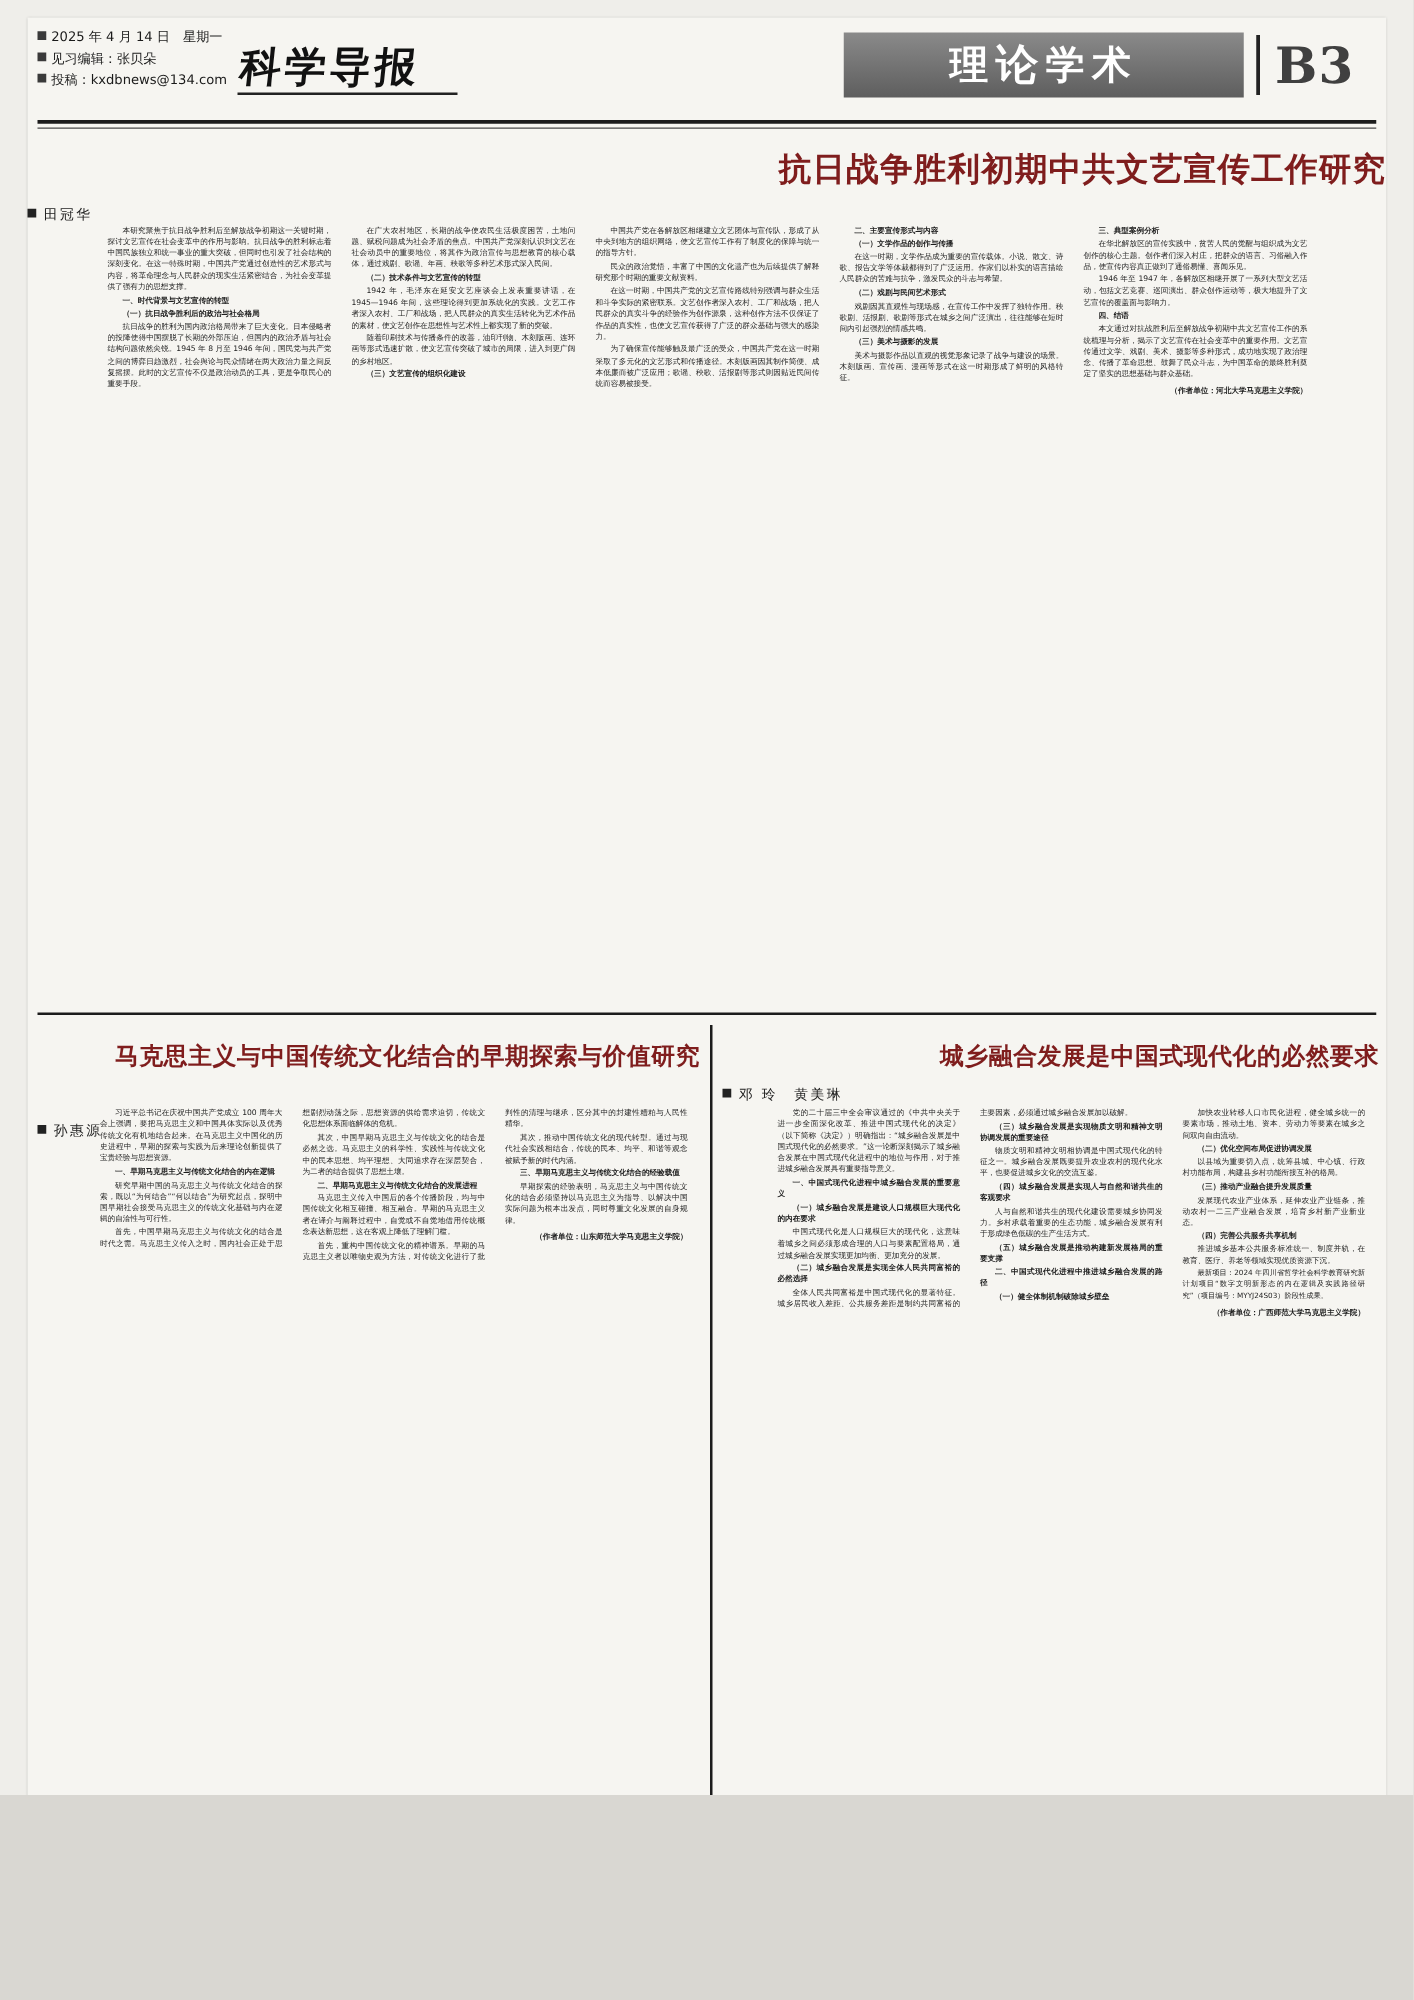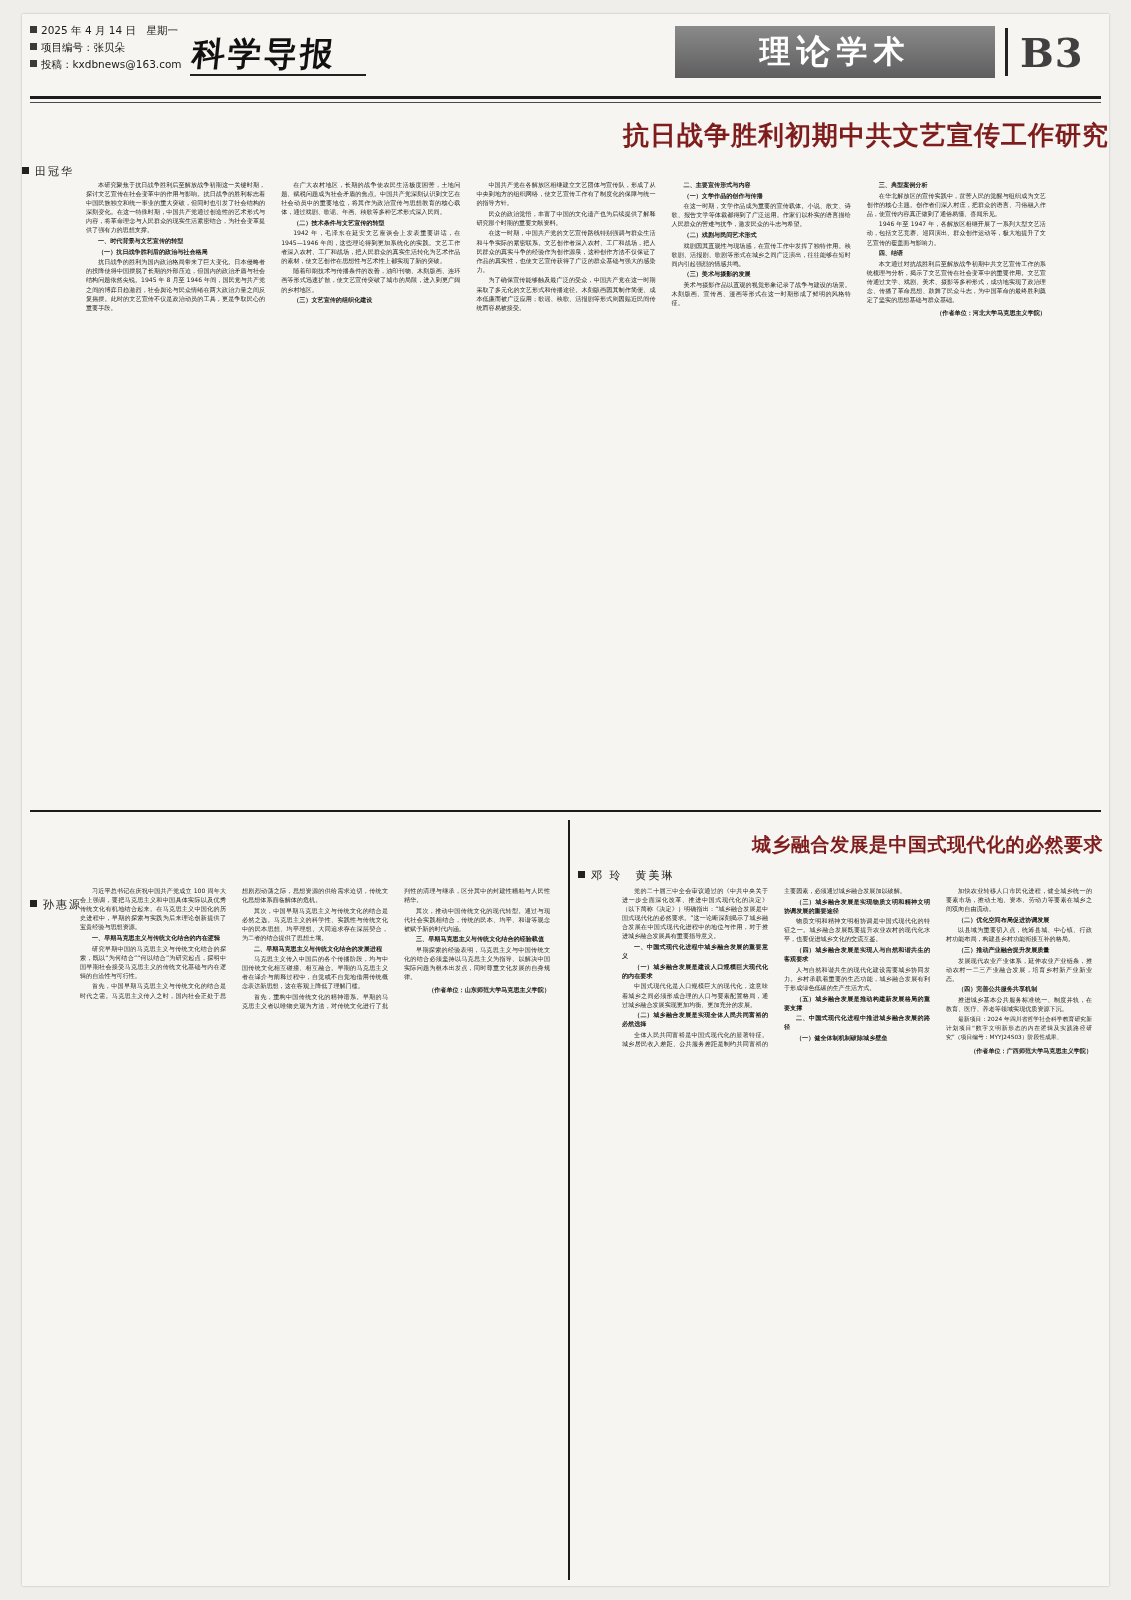--- a/index.html
+++ b/index.html
@@ -1,18 +1,18 @@
 <!DOCTYPE html>
 <html><head>
 <meta charset="utf-8">
 <style>
   html,body{margin:0;padding:0;background:#d9d7d2;}
   body{font-family:"DejaVu Sans","Liberation Sans",sans-serif;}
   .page{
-    width:1131px;height:1600px;position:relative;
+    width:1131px;height:1436px;position:relative;
     background:#efeeea;
     overflow:hidden;
   }
   .sheet{
     position:absolute;left:22px;top:14px;width:1087px;height:1572px;
     background:#f6f5f1;
     box-shadow:0 0 2px rgba(0,0,0,.25);
   }
   
   .masthead{position:absolute;left:0;top:0;width:1087px;height:78px;}
@@ -94,22 +94,22 @@
 </style>
 </head>
 <body>
 
 <div class="page">
   <div class="sheet">
 
     <div class="masthead">
       <div class="mh-left">
         <div><span class="bullet"></span><span>2025 年 4 月 14 日　星期一</span></div>
-        <div><span class="bullet"></span><span>项目编号：张贝朵</span></div>
-        <div><span class="bullet"></span><span>投稿：kxdbnews@163.com</span></div>
+        <div><span class="bullet"></span><span>见习编辑：张贝朵</span></div>
+        <div><span class="bullet"></span><span>投稿：kxdbnews@134.com</span></div>
       </div>
       <div class="logo">科学导报</div>
       <div class="logo-rule"></div>
 
       <div class="mh-right">
         <div class="mh-banner">
           <span>理</span>
           <span>论</span>
           <span>学</span>
           <span>术</span>
@@ -151,20 +151,21 @@
       <p class="h">三、典型案例分析</p>
       <p>在华北解放区的宣传实践中，贫苦人民的觉醒与组织成为文艺创作的核心主题。创作者们深入村庄，把群众的语言、习俗融入作品，使宣传内容真正做到了通俗易懂、喜闻乐见。</p>
       <p>1946 年至 1947 年，各解放区相继开展了一系列大型文艺活动，包括文艺竞赛、巡回演出、群众创作运动等，极大地提升了文艺宣传的覆盖面与影响力。</p>
       <p class="h">四、结语</p>
       <p>本文通过对抗战胜利后至解放战争初期中共文艺宣传工作的系统梳理与分析，揭示了文艺宣传在社会变革中的重要作用。文艺宣传通过文学、戏剧、美术、摄影等多种形式，成功地实现了政治理念、传播了革命思想、鼓舞了民众斗志，为中国革命的最终胜利奠定了坚实的思想基础与群众基础。</p>
       <p class="sig">（作者单位：河北大学马克思主义学院）</p>
     </div>
 
     <div class="divider" style="top:796px;"></div>
 
+    <div class="art-title" id="a2title" style="position:absolute;">马克思主义与中国传统文化结合的早期探索与价值研究</div>
     <div class="byline" id="a2by">
       <span class="sq"></span><span>孙惠源</span>
     </div>
     <div class="cols" id="a2cols">
       <p>习近平总书记在庆祝中国共产党成立 100 周年大会上强调，要把马克思主义和中国具体实际以及优秀传统文化有机地结合起来。在马克思主义中国化的历史进程中，早期的探索与实践为后来理论创新提供了宝贵经验与思想资源。</p>
       <p class="h">一、早期马克思主义与传统文化结合的内在逻辑</p>
       <p>研究早期中国的马克思主义与传统文化结合的探索，既以“为何结合”“何以结合”为研究起点，探明中国早期社会接受马克思主义的传统文化基础与内在逻辑的自洽性与可行性。</p>
       <p>首先，中国早期马克思主义与传统文化的结合是时代之需。马克思主义传入之时，国内社会正处于思想剧烈动荡之际，思想资源的供给需求迫切，传统文化思想体系面临解体的危机。</p>
       <p>其次，中国早期马克思主义与传统文化的结合是必然之选。马克思主义的科学性、实践性与传统文化中的民本思想、均平理想、大同追求存在深层契合，为二者的结合提供了思想土壤。</p>
       <p class="h">二、早期马克思主义与传统文化结合的发展进程</p>

